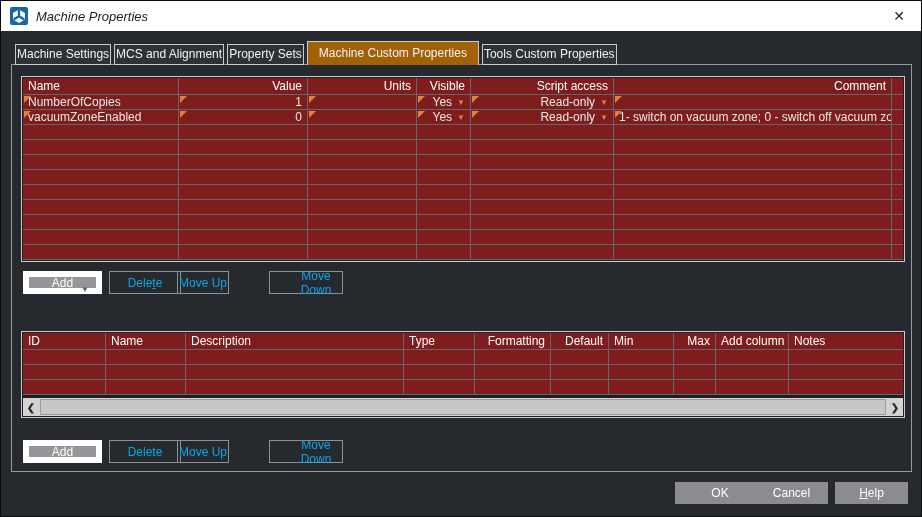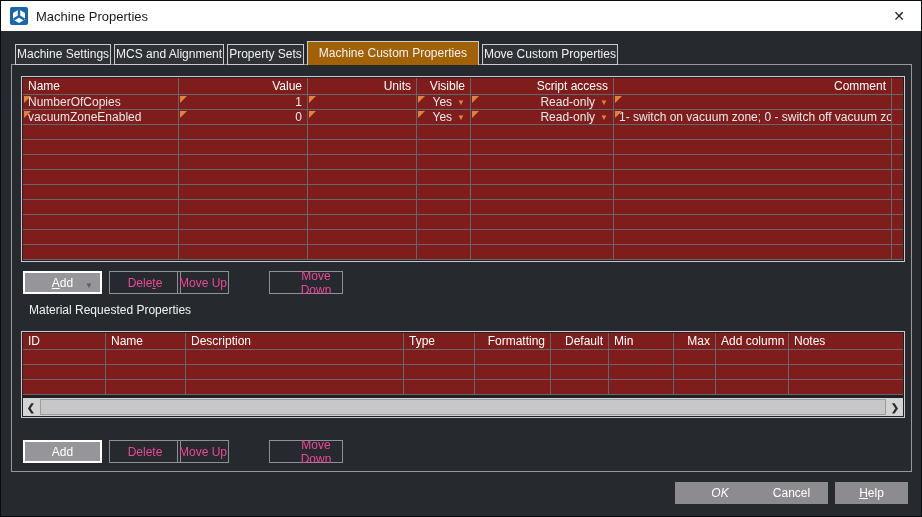--- a/index.html
+++ b/index.html
@@ -14,21 +14,21 @@
     overflow: hidden;
   }
 
   
   .titlebar {
     position: absolute; left:0; top:0; right:0; height:30px;
     background:#ffffff;
     display:flex; align-items:center;
   }
   .app-icon { width:18px; height:18px; margin-left:9px; display:inline-block; }
-  .win-title { margin-left:8px; font-size:13px; color:#1b1b1b; }
+  .win-title { margin-left:8px; font-size:13px; color:#1b1b1b;font-style:italic; }
   .close-btn {
     margin-left:auto; width:44px; height:30px;
     display:flex; align-items:center; justify-content:center;
     font-size:14px; color:#222; cursor:pointer;
   }
 
   
   .tabbar {
     position:absolute; left:14px; top:40px; height:24px;
     display:flex; align-items:flex-end; gap:3px; z-index:3;
@@ -101,32 +101,32 @@
     background:#c7c7c9; border:1px solid #9c9c9e; cursor:grab;
   }
 
   
   .btn {
     position:absolute; height:23px;
     display:flex; align-items:center; justify-content:center;
     font-size:12px; cursor:pointer;
   }
   .btn .accel { text-decoration:underline; }
-  .btn-gray  { background:#96969a; color:#ffffff; border:2px solid #ffffff; }
-  .btn-line  { background:transparent; color:#ec4899; border:1px solid #8f9194; }
+  .btn-gray  { background:#96969a; color:#ffffff; border:6px solid #ffffff; }
+  .btn-line  { background:transparent; color:#0ea5e9; border:1px solid #8f9194; }
   .btn-foot  { background:#8c8c90; color:#ffffff; border:none; height:22px; }
   .add-dd {
     position:absolute; right:7px; top:8px; font-size:8px; color:#5d5d61;
   }
   .brow1 .btn { top:270px; } .brow2 .btn { top:439px; }
   .b-add { left:22px; width:79px; }
   .b-del { left:108px; width:72px; }
   .b-up  { left:176px; width:52px; }
   .b-down{ left:268px; width:74px;padding-left:20px; }
-  .f-ok    { left:674px; top:481px; width:90px;font-style:italic; }
+  .f-ok    { left:674px; top:481px; width:90px; }
   .f-cancel{ left:754px; top:481px; width:73px; }
   .f-help  { left:834px; top:481px; width:73px; }
 
   .section-label {
     position:absolute; left:28px; top:302px;
     font-size:12px; color:#f2f3f4; z-index:2;
   }
 </style>
 </head>
 <body>
@@ -143,21 +143,21 @@
     </span>
     <span class="win-title">Machine Properties</span>
     <span class="close-btn">✕</span>
   </div>
 
   <div class="tabbar">
       <div class="tab">Machine Settings</div>
       <div class="tab">MCS and Alignment</div>
       <div class="tab">Property Sets</div>
       <div class="tab active">Machine Custom Properties</div>
-      <div class="tab">Move Custom Properties</div>
+      <div class="tab">Tools Custom Properties</div>
     </div>
 
   <div class="page-frame"></div>
 
   <div class="tbl tbl-1">
     <div class="grid">
         <div class="row head">
           <div class="cell c0 al">Name</div>
           <div class="cell c1 ar">Value</div>
           <div class="cell c2 ar">Units</div>
@@ -277,21 +277,20 @@
       <span><span>Dele</span><span class="accel">t</span><span>e</span></span>
     </button>
     <button class="btn btn-line b-up" aria-disabled="true">
       <span><span>Move Up</span><span class="accel"></span><span></span></span>
     </button>
     <button class="btn btn-line b-down" aria-disabled="true">
       <span><span>Move Down</span><span class="accel"></span><span></span></span>
     </button>
   </div>
 
-  <div class="section-label">Material Requested Properties</div>
 
   <div class="tbl tbl-2">
     <div class="grid">
         <div class="row head">
           <div class="cell c0 al">ID</div>
           <div class="cell c1 al">Name</div>
           <div class="cell c2 al">Description</div>
           <div class="cell c3 al">Type</div>
           <div class="cell c4 ar">Formatting</div>
           <div class="cell c5 ar">Default</div>

